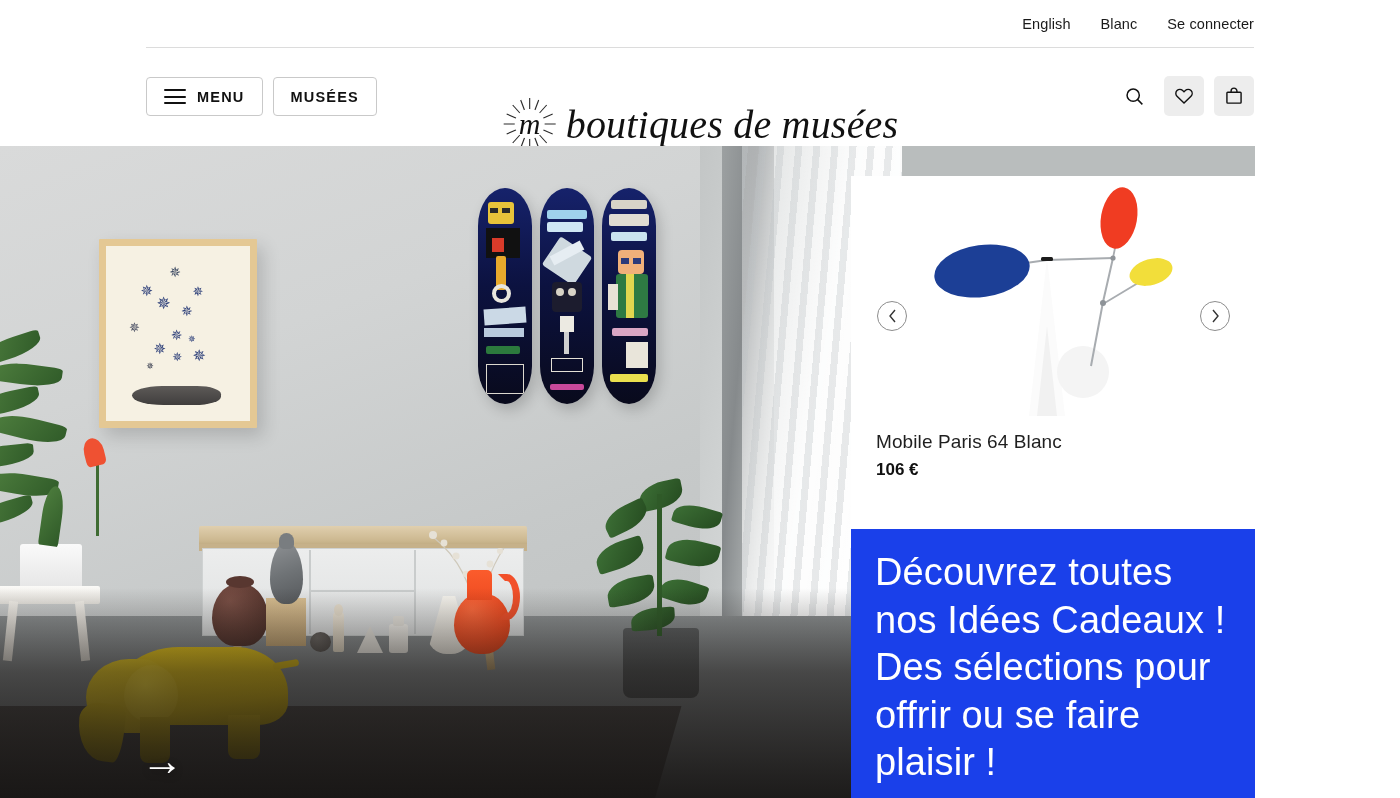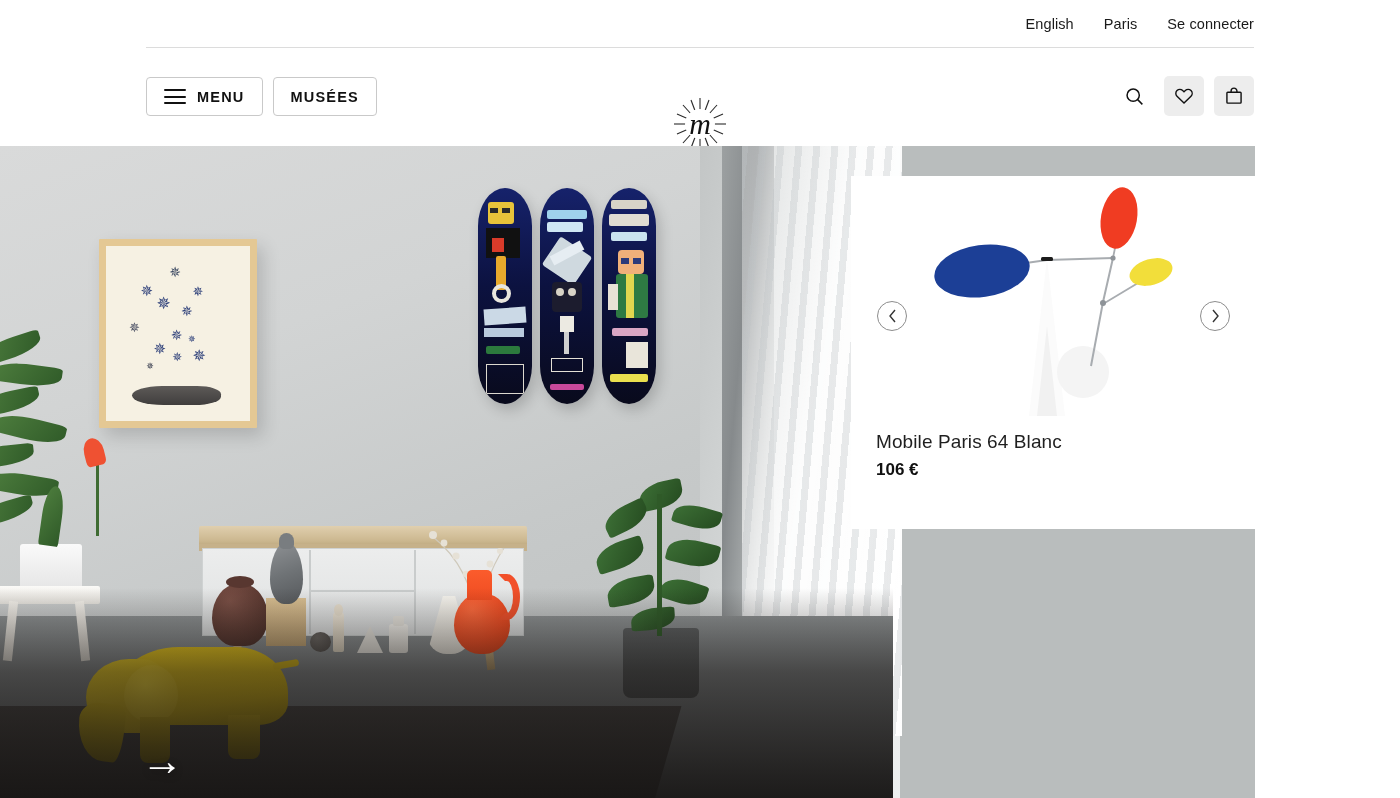--- a/index.html
+++ b/index.html
@@ -364,21 +364,21 @@
   }
 </style>
 </head>
 <body>
 
 <div class="page">
 
   <div class="utilbar">
     <div class="utilbar-inner">
       <a class="util-link">English</a>
-      <a class="util-link">Paris</a>
+      <a class="util-link">Blanc</a>
       <a class="util-link">Se connecter</a>
     </div>
     <div class="util-divider"></div>
   </div>
 
   <div class="header">
     <div class="hdr-left">
       <button class="btn-outline">
         <span class="hamburger">
             <i></i>
@@ -410,20 +410,21 @@
               <line x1="28" y1="28" x2="5" y2="38"></line>
             <line x1="28" y1="28" x2="2" y2="28"></line>
               <line x1="28" y1="28" x2="5" y2="18"></line>
             <line x1="28" y1="28" x2="11" y2="9"></line>
               <line x1="28" y1="28" x2="19" y2="4"></line>
           </g>
           <circle cx="28" cy="28" r="15" fill="#ffffff"></circle>
         </svg>
         <span class="logo-m">m</span>
       </span>
+      <span class="logo-word">boutiques de musées</span>
     </div>
 
     <div class="hdr-right">
       <button class="icon-plain">
         <svg width="21" height="21" viewBox="0 0 24 24" fill="none" stroke="#111" stroke-width="1.7">
           <circle cx="10.5" cy="10.5" r="7"></circle>
             <line x1="15.6" y1="15.6" x2="21" y2="21"></line>
         </svg>
       </button>
       <button class="icon-chip">
@@ -628,14 +629,17 @@
     </button>
     <button class="arrow-btn arrow-next">
       <svg width="9" height="14" viewBox="0 0 9 14" fill="none" stroke="#333" stroke-width="1.4">
           <path d="M2 1 L7 7 L2 13"></path>
         </svg>
     </button>
     <div class="pc-title">Mobile Paris 64 Blanc</div>
     <div class="pc-price">106 €</div>
   </div>
 
+  <div class="promo">
+    <div class="promo-text">Découvrez toutes nos Idées Cadeaux ! Des sélections pour offrir ou se faire plaisir !</div>
+  </div>
 
 </div>
 
 </body></html>

